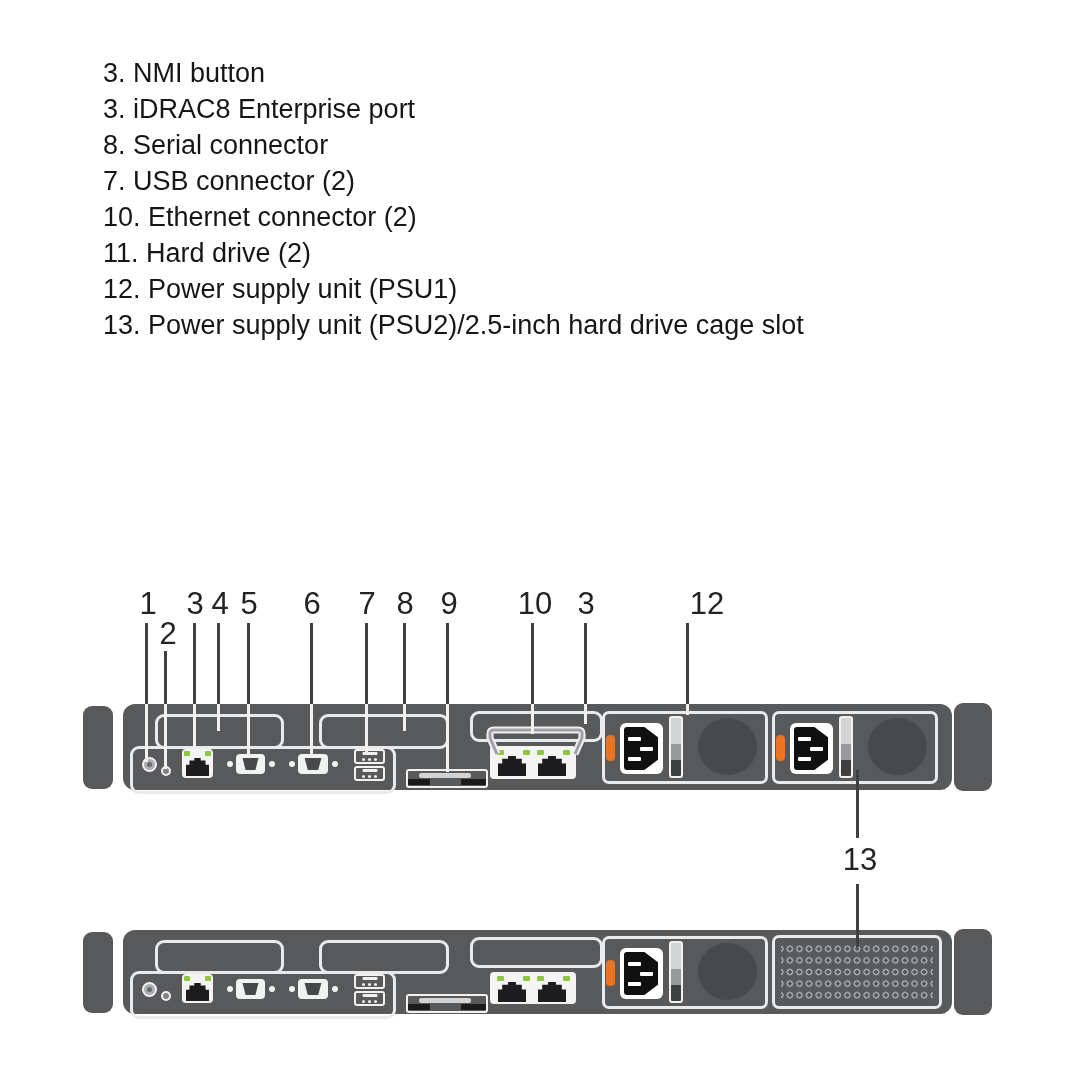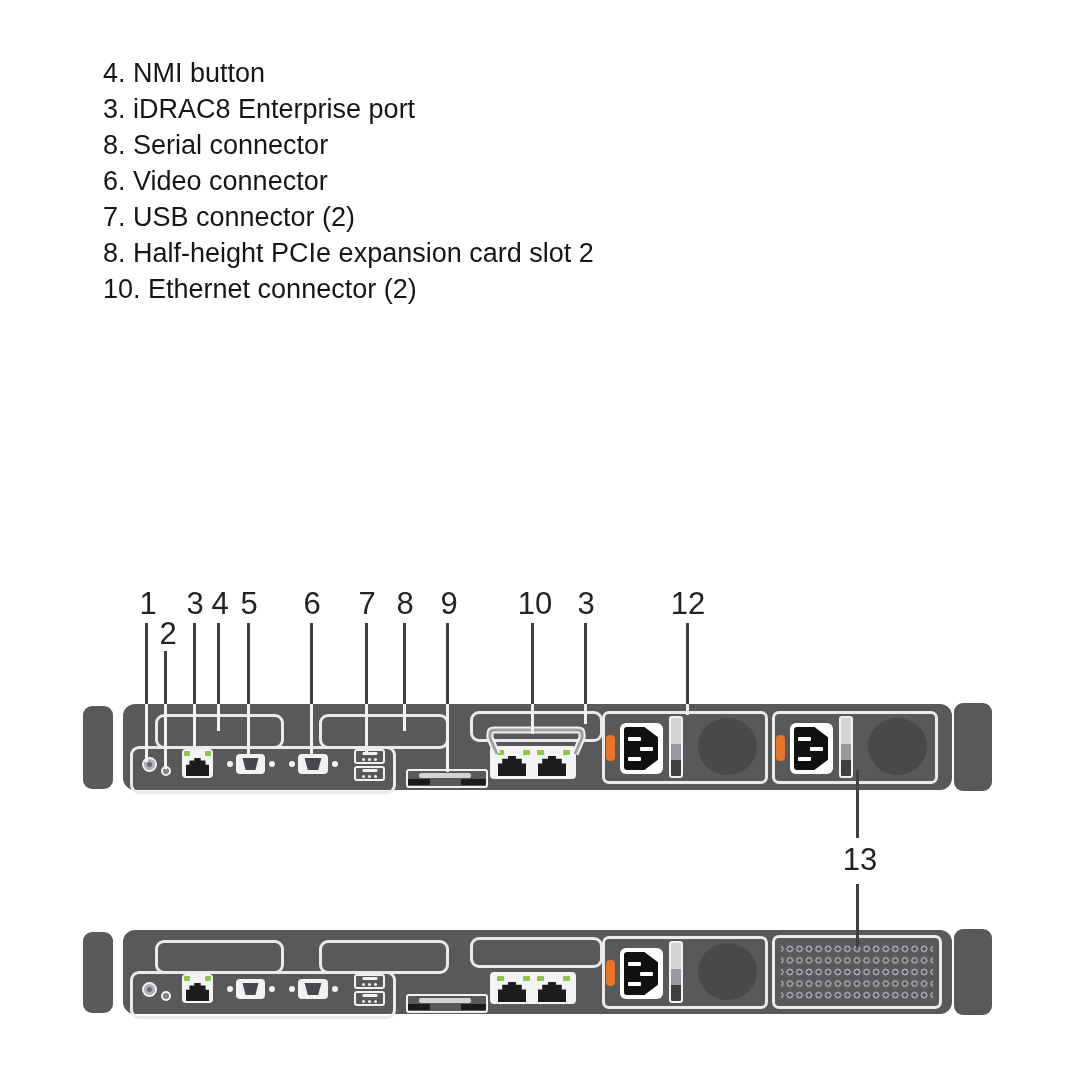--- a/index.html
+++ b/index.html
@@ -58,43 +58,44 @@
        background-image:radial-gradient(circle,#505155 1.6px,#ABADB0 1.7px 3.3px,rgba(0,0,0,0) 3.5px);
        background-size:9.6px 11.6px;background-position:center;}
   svg.handle{position:absolute;z-index:5;}
 </style>
 </head>
 <body>
 
 <div class="canvas">
 
   <div class="parts-list">
-    <div>4. NMI button</div>
+    <div>3. NMI button</div>
     <div>3. iDRAC8 Enterprise port</div>
     <div>8. Serial connector</div>
-    <div>6. Video connector</div>
     <div>7. USB connector (2)</div>
-    <div>8. Half-height PCIe expansion card slot 2</div>
     <div>10. Ethernet connector (2)</div>
+    <div>11. Hard drive (2)</div>
+    <div>12. Power supply unit (PSU1)</div>
+    <div>13. Power supply unit (PSU2)/2.5-inch hard drive cage slot</div>
   </div>
 
   <div>
 
     <div class="co" style="left:148px;top:589px">1</div>
     <div class="co" style="left:168px;top:619px">2</div>
     <div class="co" style="left:195px;top:589px">3</div>
     <div class="co" style="left:220px;top:589px">4</div>
     <div class="co" style="left:249px;top:589px">5</div>
     <div class="co" style="left:312px;top:589px">6</div>
     <div class="co" style="left:367px;top:589px">7</div>
     <div class="co" style="left:405px;top:589px">8</div>
     <div class="co" style="left:449px;top:589px">9</div>
     <div class="co" style="left:535px;top:589px">10</div>
     <div class="co" style="left:586px;top:589px">3</div>
-    <div class="co" style="left:688px;top:589px">12</div>
+    <div class="co" style="left:707px;top:589px">12</div>
 
     <div class="ld" style="left:145px;top:623px;height:81px"></div>
     <div class="ld" style="left:164px;top:651px;height:53px"></div>
     <div class="ld" style="left:193px;top:623px;height:81px"></div>
     <div class="ld" style="left:217px;top:623px;height:81px"></div>
     <div class="ld" style="left:247px;top:623px;height:81px"></div>
     <div class="ld" style="left:310px;top:623px;height:81px"></div>
     <div class="ld" style="left:365px;top:623px;height:81px"></div>
     <div class="ld" style="left:403px;top:623px;height:81px"></div>
     <div class="ld" style="left:446px;top:623px;height:81px"></div>

